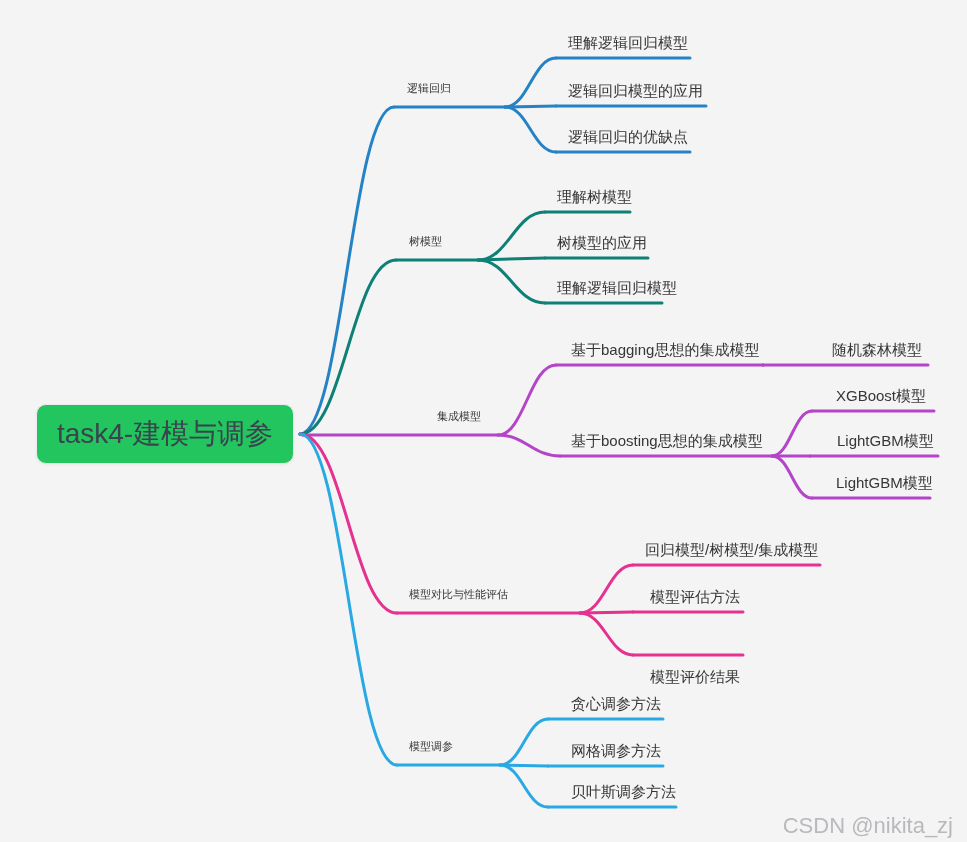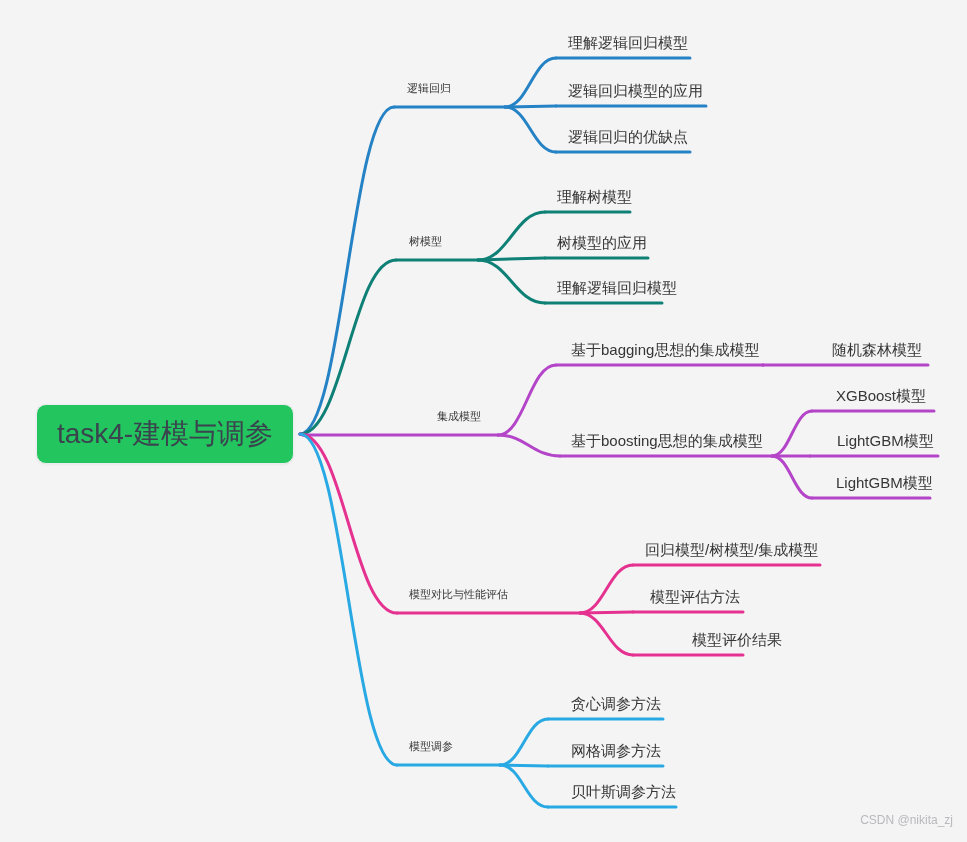--- a/index.html
+++ b/index.html
@@ -27,21 +27,21 @@
     position:absolute;
     white-space:nowrap;
     color:#363636;
     line-height:1.25;
   }
   .node-label.depth-1{font-size:11px;}
   .node-label.depth-2,.node-label.depth-3{font-size:15px;}
   .watermark{
     position:absolute;
     color:#b9b9bd;
-    font-size:12px;
+    font-size:22px;
     white-space:nowrap;
   }
 </style>
 </head>
 <body>
 
 <div class="canvas">
   <svg class="links" width="967" height="842" viewBox="0 0 967 842" fill="none">
       <path d="M 300 434 C 342.3 434, 351.7 107, 394 107" stroke="#2583c5" stroke-width="3" stroke-linecap="round" fill="none"></path>
       <path d="M 394 107 L 505 107" stroke="#2583c5" stroke-width="3" stroke-linecap="round" fill="none"></path>
@@ -103,20 +103,20 @@
       <div class="node-label depth-1" style="left: 408px; top: 410px; margin-left: 29px;">集成模型</div>
       <div class="node-label depth-2" style="left: 571px; top: 341px;">基于bagging思想的集成模型</div>
       <div class="node-label depth-3" style="left: 832px; top: 341px;">随机森林模型</div>
       <div class="node-label depth-2" style="left: 571px; top: 432px;">基于boosting思想的集成模型</div>
       <div class="node-label depth-3" style="left: 836px; top: 387px;">XGBoost模型</div>
       <div class="node-label depth-3" style="left: 837px; top: 432px;">LightGBM模型</div>
       <div class="node-label depth-3" style="left: 836px; top: 474px;">LightGBM模型</div>
       <div class="node-label depth-1" style="left: 409px; top: 588px;">模型对比与性能评估</div>
       <div class="node-label depth-2" style="left: 645px; top: 541px;">回归模型/树模型/集成模型</div>
       <div class="node-label depth-2" style="left: 650px; top: 588px;">模型评估方法</div>
-      <div class="node-label depth-2" style="left: 650px; top: 631px; margin-left: 42px;">模型评价结果</div>
+      <div class="node-label depth-2" style="left: 650px; top: 668px;">模型评价结果</div>
       <div class="node-label depth-1" style="left: 409px; top: 740px;">模型调参</div>
       <div class="node-label depth-2" style="left: 571px; top: 695px;">贪心调参方法</div>
       <div class="node-label depth-2" style="left: 571px; top: 742px;">网格调参方法</div>
       <div class="node-label depth-2" style="left: 571px; top: 783px;">贝叶斯调参方法</div>
     </div>
   <div class="watermark" style="right: 14px; top: 813px; color: rgb(185, 185, 189);">CSDN @nikita_zj</div>
 </div>
 
 </body></html>

